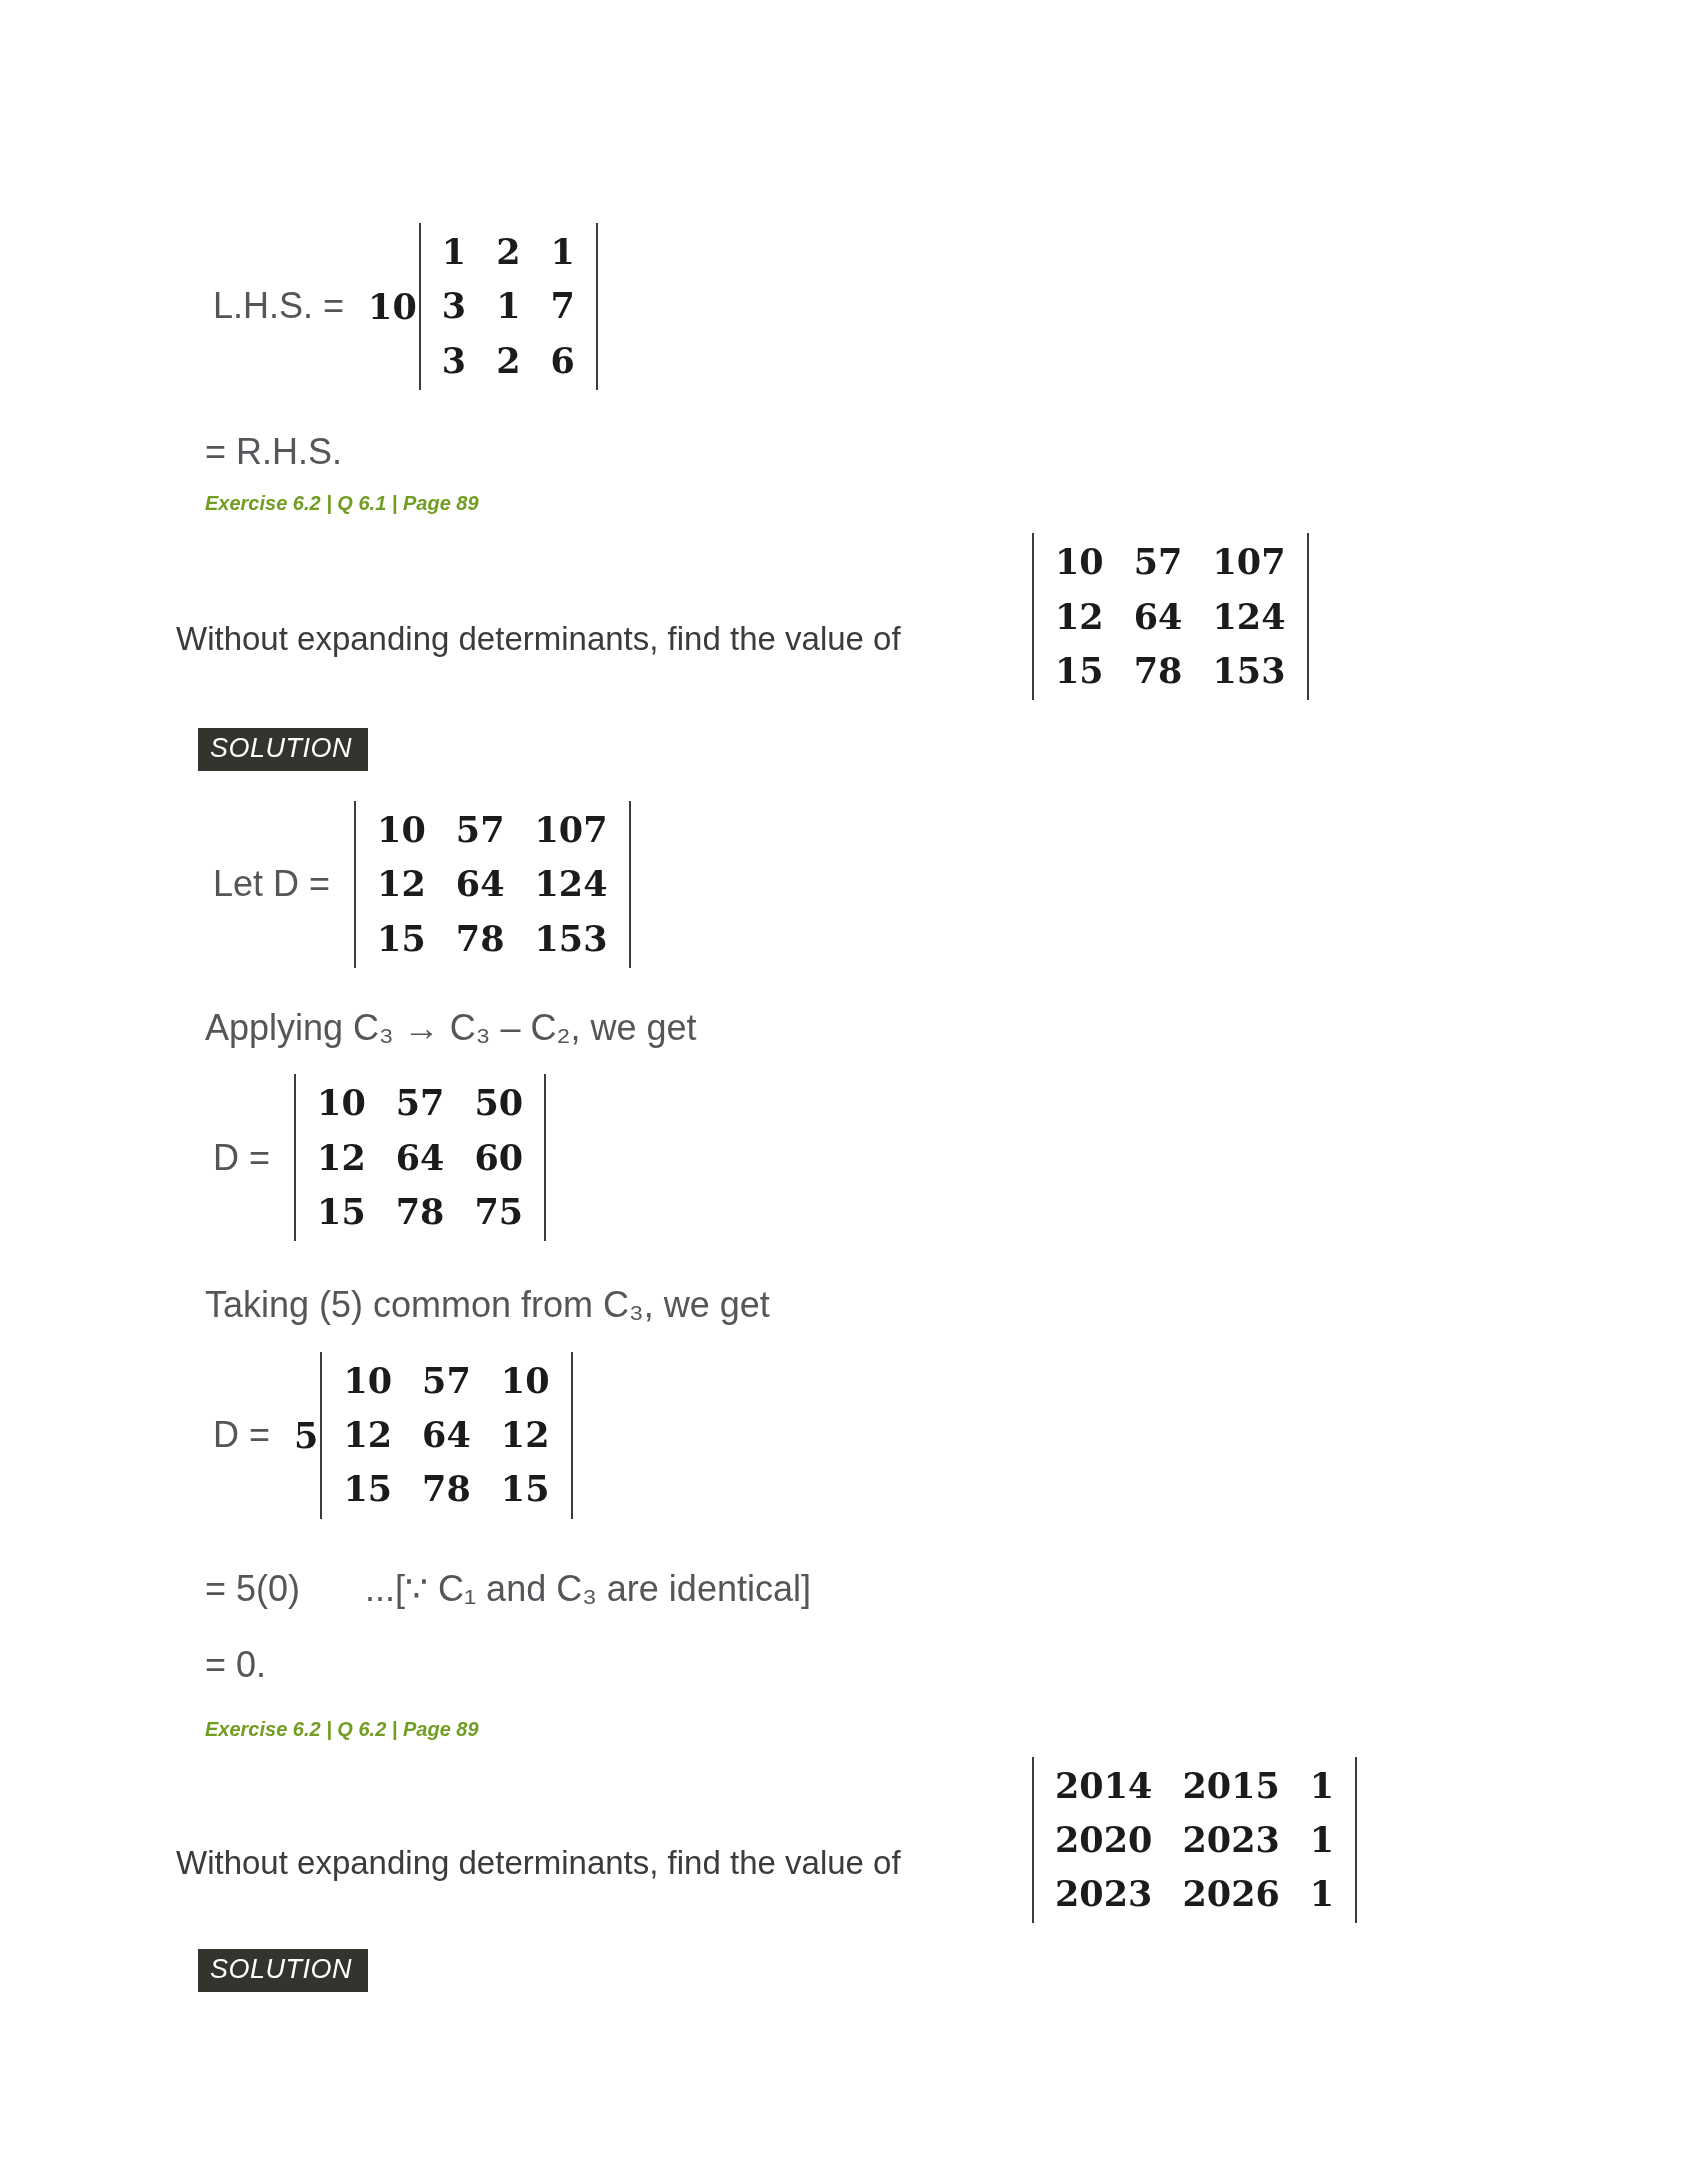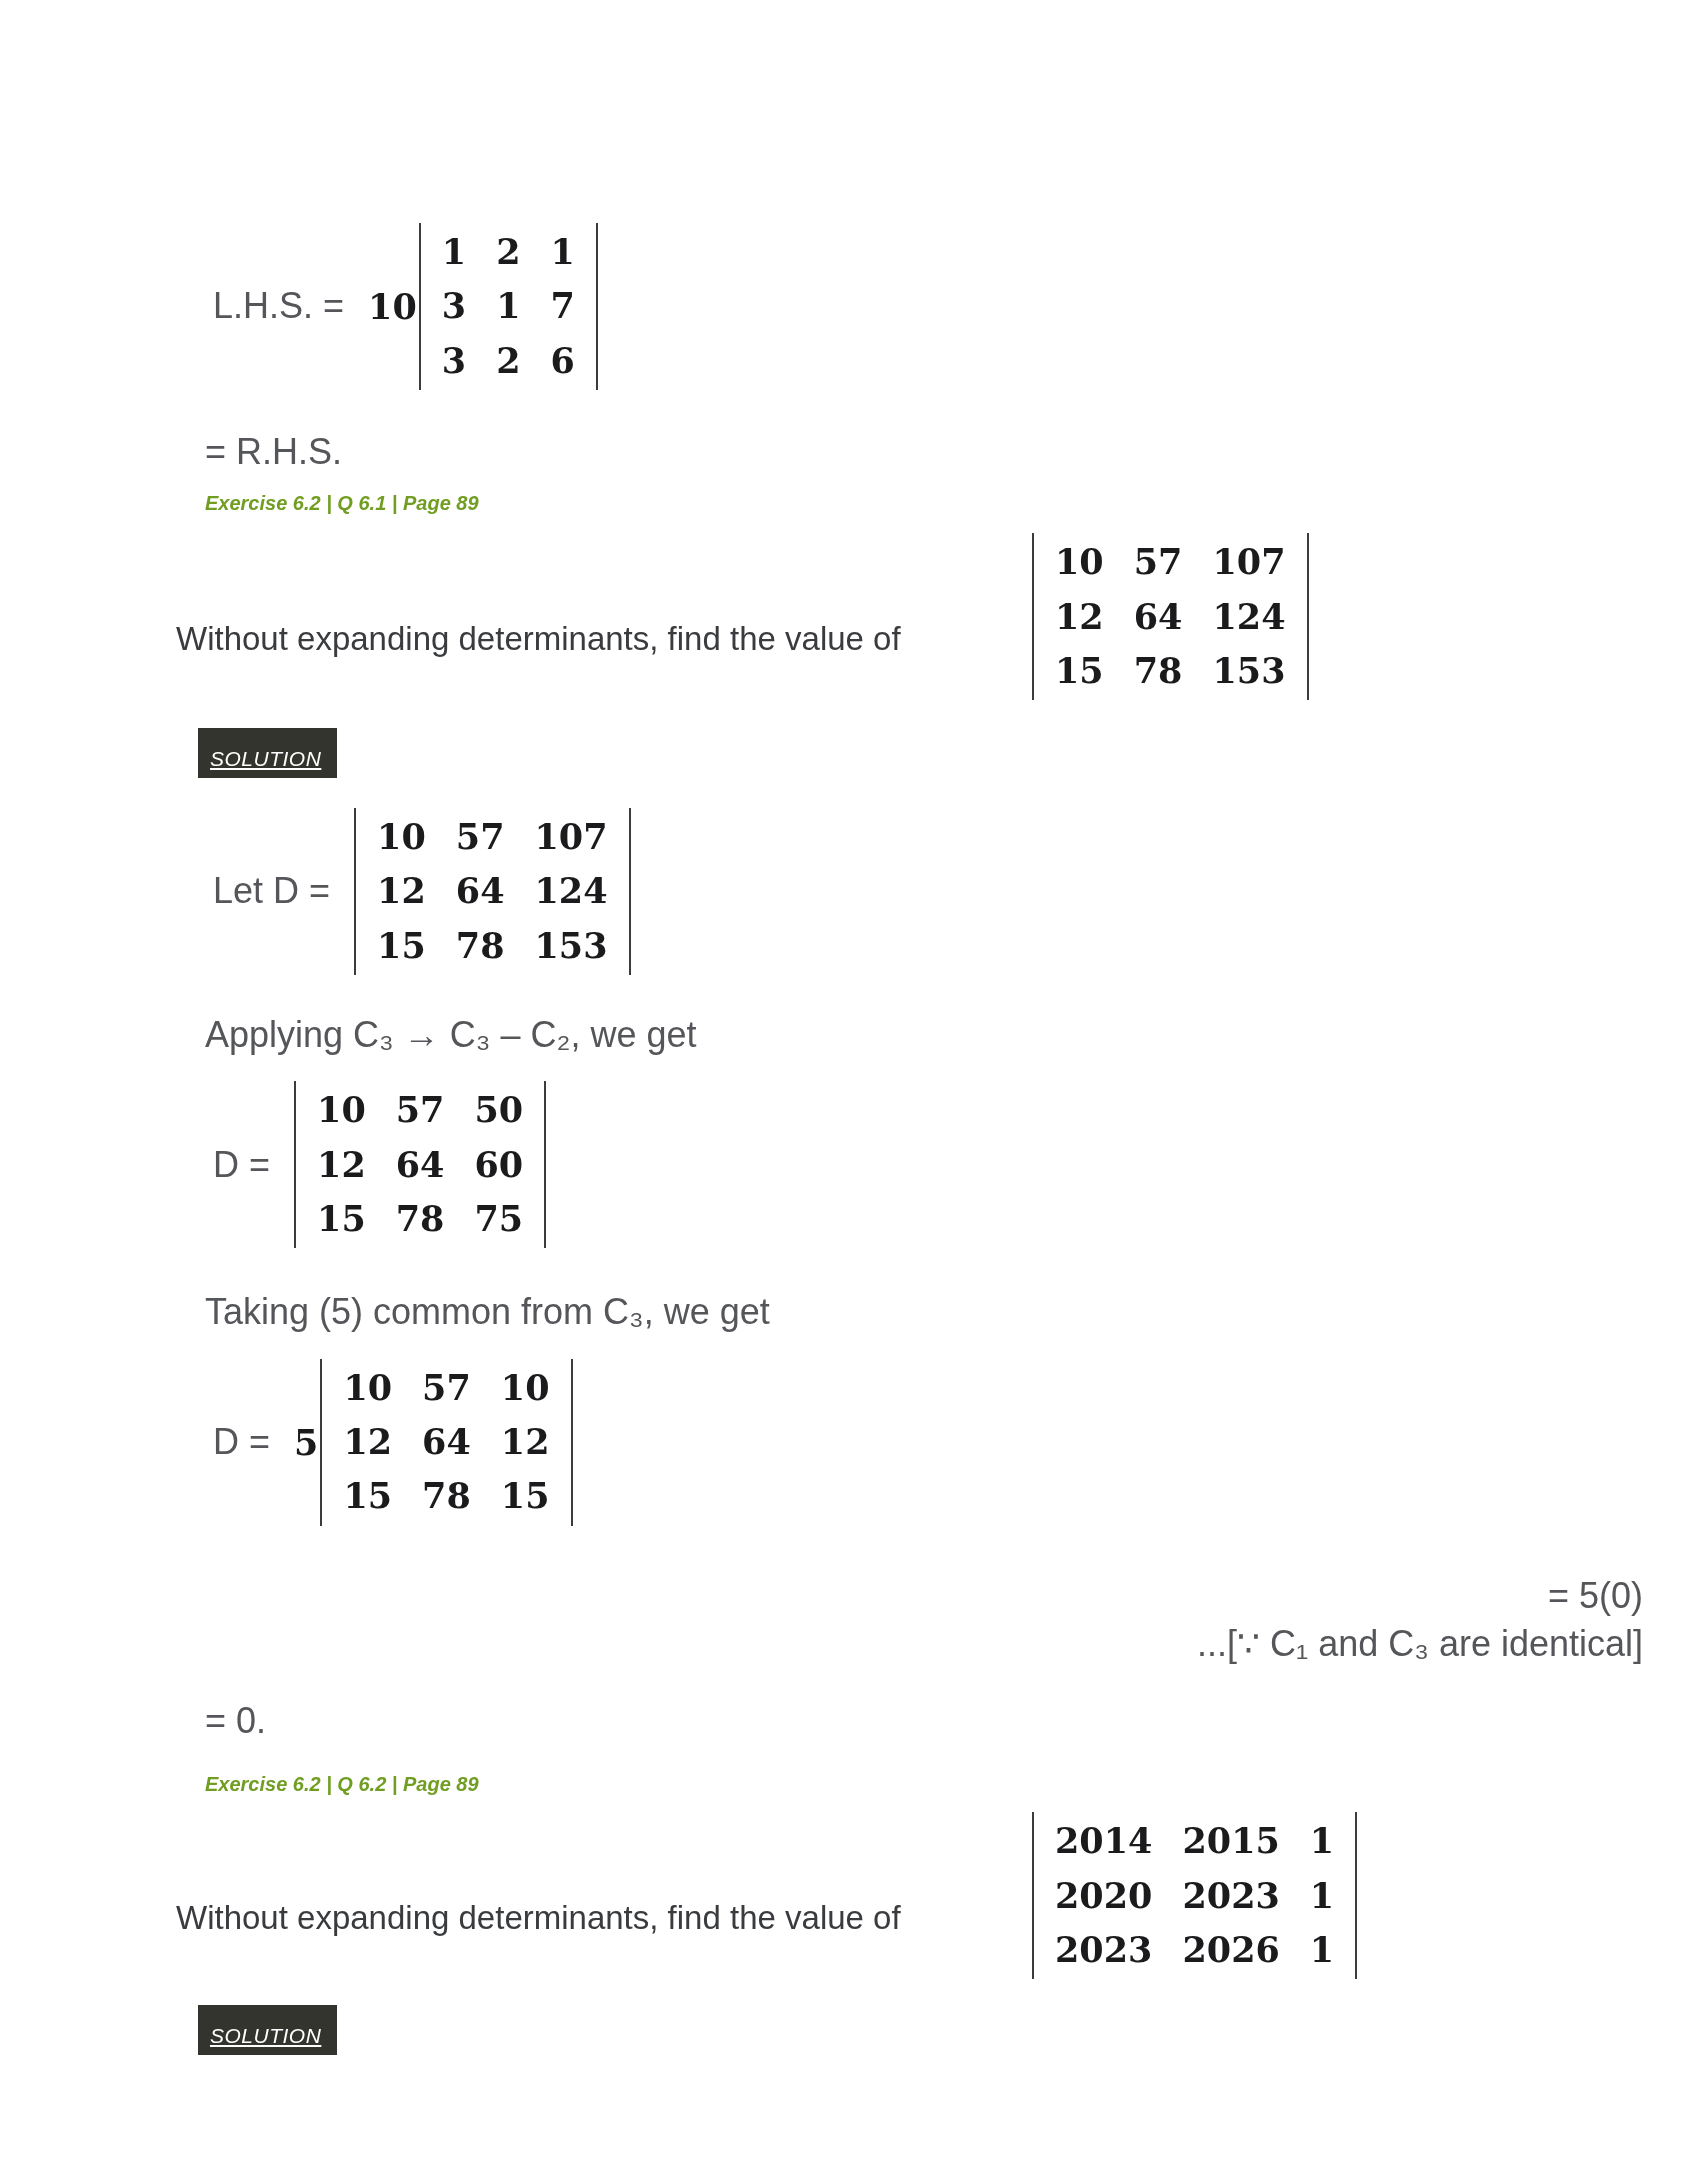--- a/index.html
+++ b/index.html
@@ -78,29 +78,27 @@
     width: 856px;
     font-size: 33px;
     color: var(--question-ink);
     margin-top: 45px;
   }
   .solution-badge {
     display: inline-block;
     background: var(--solution-bg);
     color: #ffffff;
     font-style: italic;
-    font-size: 21px;
+    font-size: 27px;
     letter-spacing: 0.5px;
-    padding: 19px 16px 7px 12px;
-    text-decoration: underline;
+    padding: 5px 16px 7px 12px;
   }
   .result-row {
     display: flex;
     align-items: flex-end;
-    flex-direction: column;
   }
   .result-note { margin-left: 65px; }
 
   .mb-38 { margin-bottom: 38px; }
   .mb-36 { margin-bottom: 36px; }
   .mb-46 { margin-bottom: 46px; }
   .mb-40 { margin-bottom: 40px; }
   .mb-30 { margin-bottom: 30px; }
   .mb-28 { margin-bottom: 28px; }
   .mb-26 { margin-bottom: 26px; }

